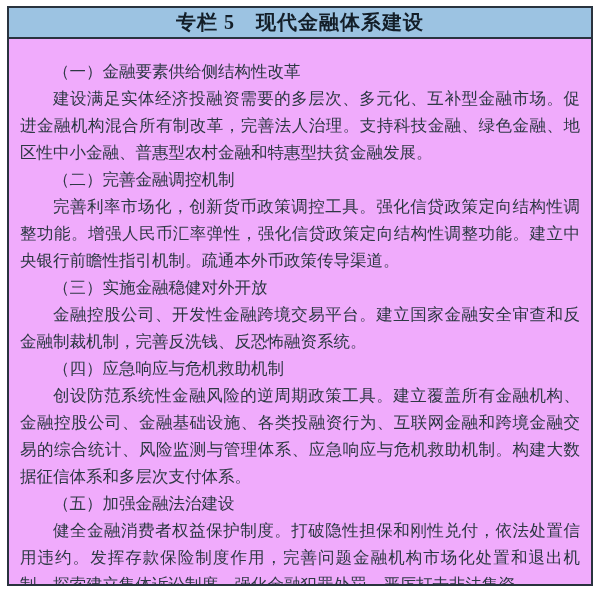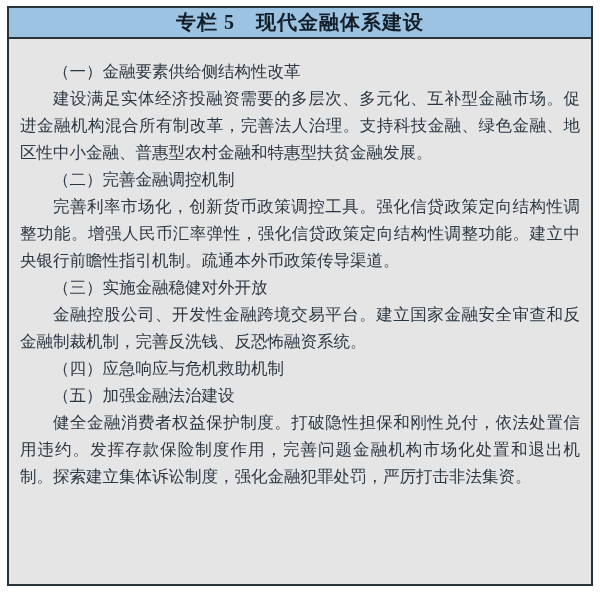--- a/index.html
+++ b/index.html
@@ -13,21 +13,21 @@
     height: 597px;
     background: #ffffff;
     box-sizing: border-box;
     padding: 6px 7px 10px 7px;
   }
   .panel {
     box-sizing: border-box;
     width: 586px;
     height: 580px;
     border: 2px solid #29333e;
-    background: #e5e5e5;
+    background: #f0abfc;
     overflow: hidden;
   }
   .panel-header {
     box-sizing: border-box;
     height: 31px;
     background: #9cc3e2;
     border-bottom: 2px solid #29333e;
     display: flex;
     align-items: center;
     justify-content: center;
@@ -80,20 +80,21 @@
         <p class="section-para">完善利率市场化，创新货币政策调控工具。强化信贷政策定向结构性调整功能。增强人民币汇率弹性，强化信贷政策定向结构性调整功能。建立中央银行前瞻性指引机制。疏通本外币政策传导渠道。</p>
       </div>
 
       <div>
         <p class="section-heading">（三）实施金融稳健对外开放</p>
         <p class="section-para">金融控股公司、开发性金融跨境交易平台。建立国家金融安全审查和反金融制裁机制，完善反洗钱、反恐怖融资系统。</p>
       </div>
 
       <div>
         <p class="section-heading">（四）应急响应与危机救助机制</p>
+        <p class="section-para">创设防范系统性金融风险的逆周期政策工具。建立覆盖所有金融机构、金融控股公司、金融基础设施、各类投融资行为、互联网金融和跨境金融交易的综合统计、风险监测与管理体系、应急响应与危机救助机制。构建大数据征信体系和多层次支付体系。</p>
       </div>
 
       <div>
         <p class="section-heading">（五）加强金融法治建设</p>
         <p class="section-para">健全金融消费者权益保护制度。打破隐性担保和刚性兑付，依法处置信用违约。发挥存款保险制度作用，完善问题金融机构市场化处置和退出机制。探索建立集体诉讼制度，强化金融犯罪处罚，严厉打击非法集资。</p>
       </div>
 
     </div>
   </div>
 </div>

